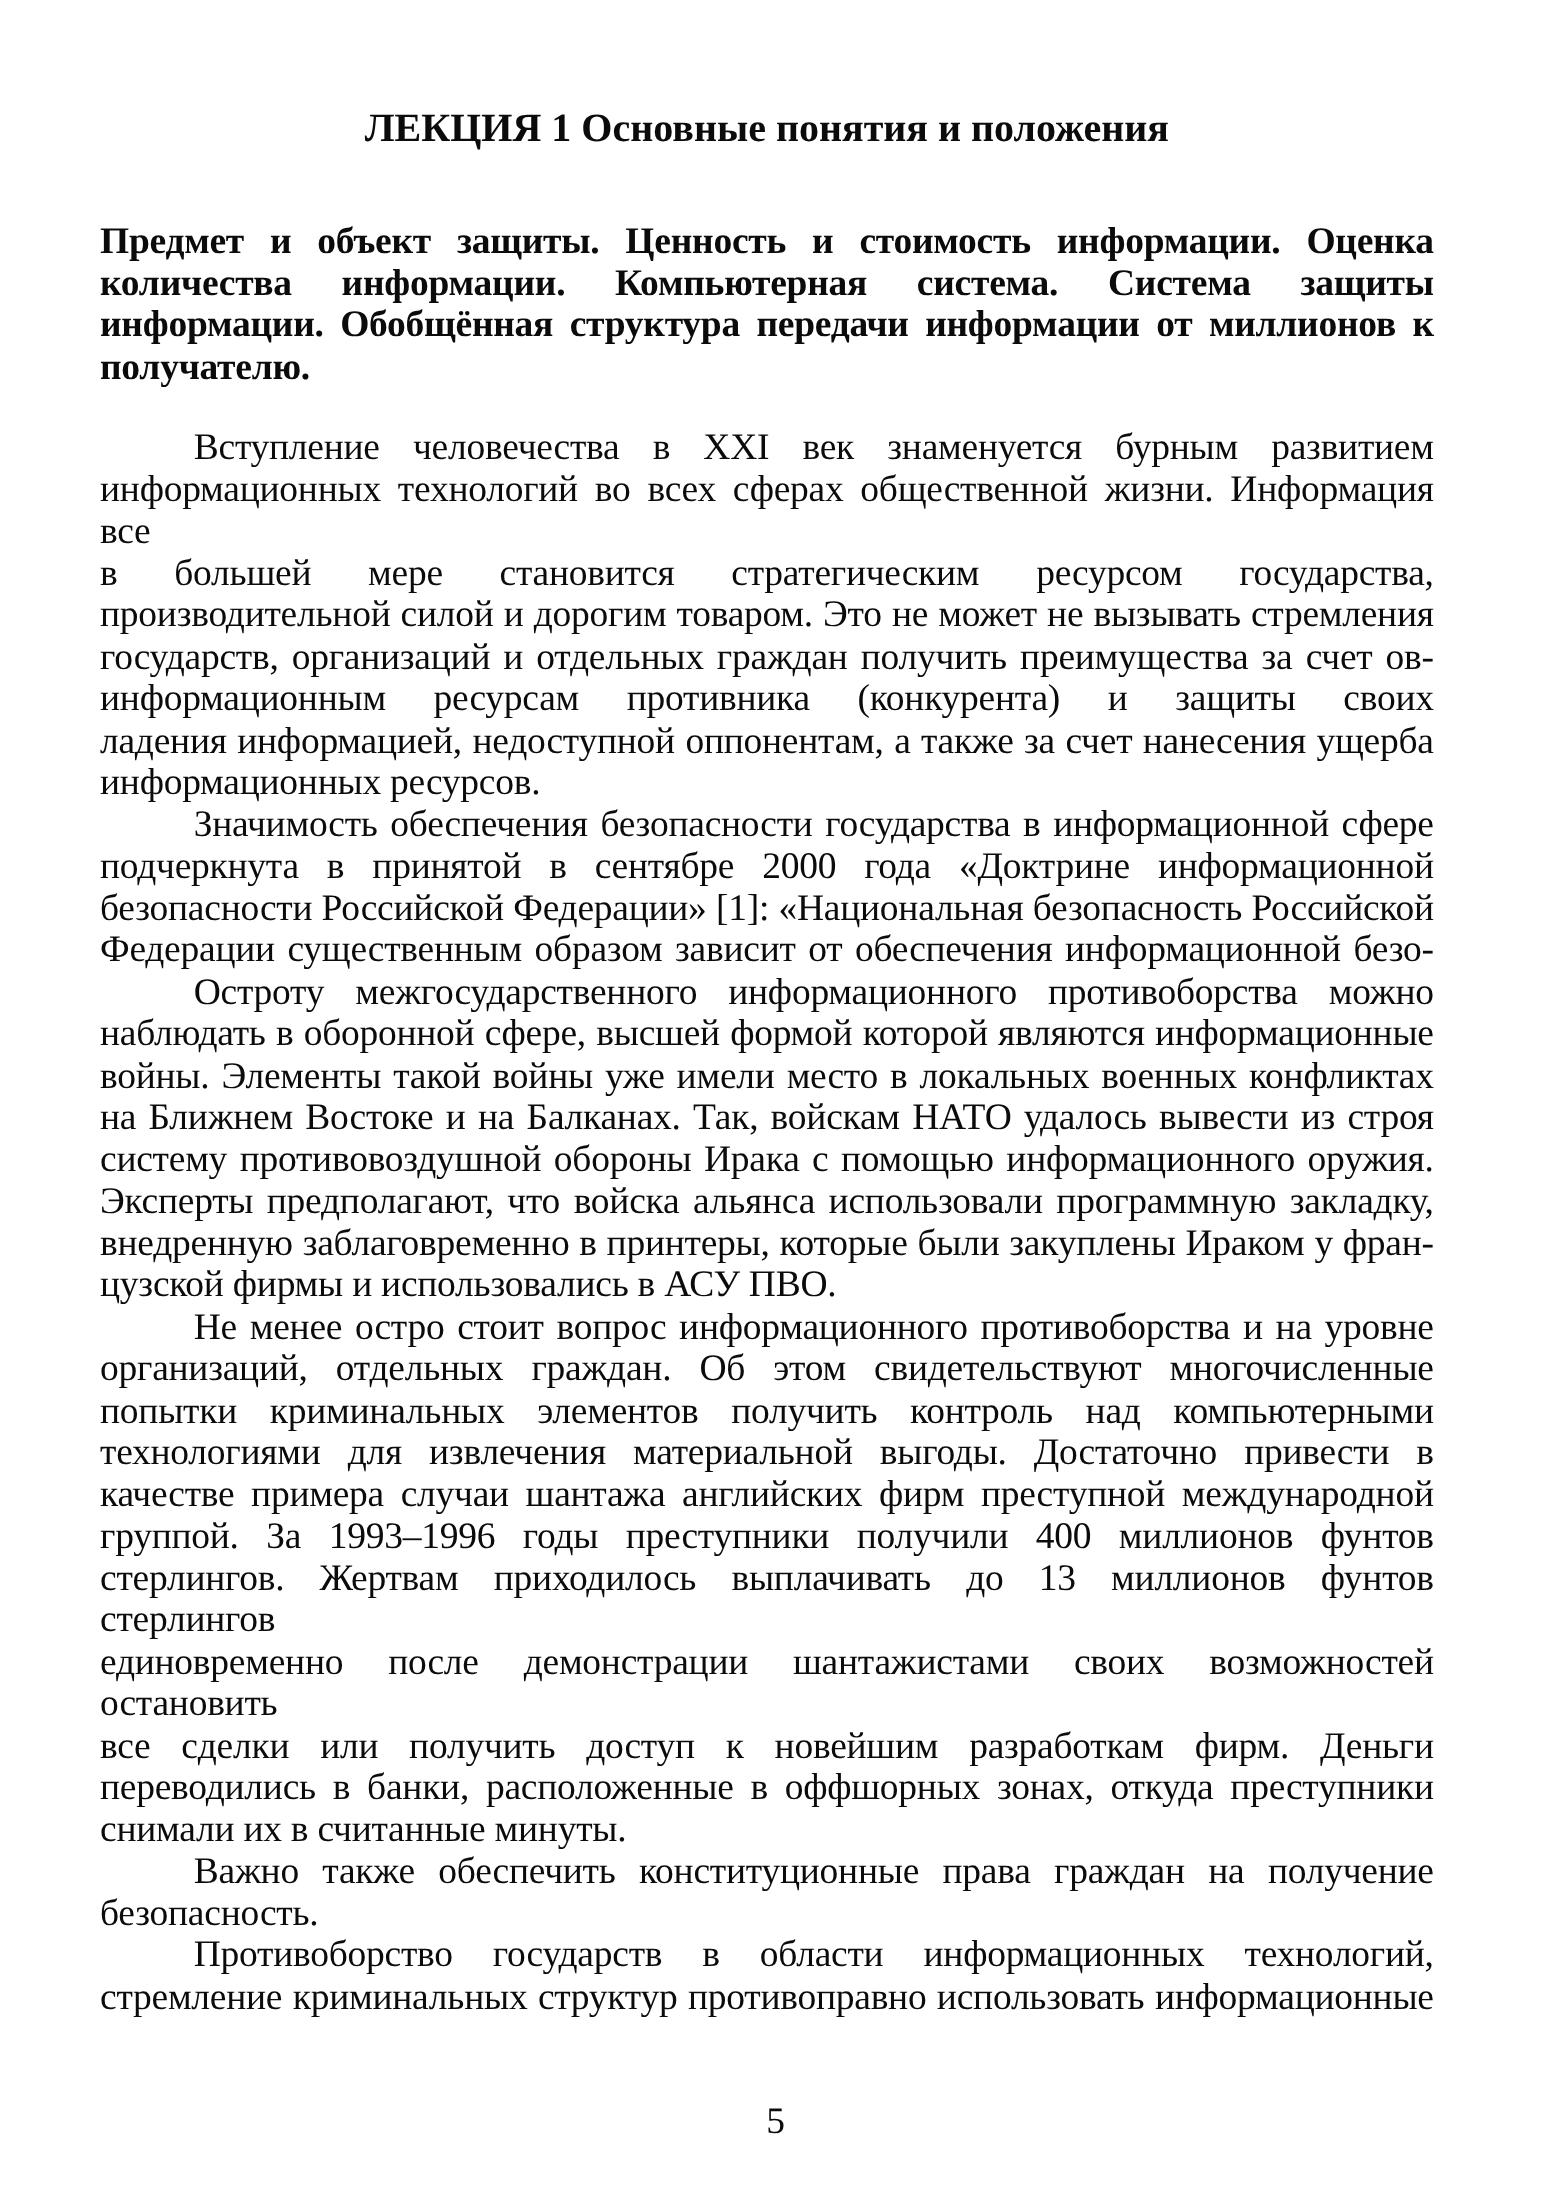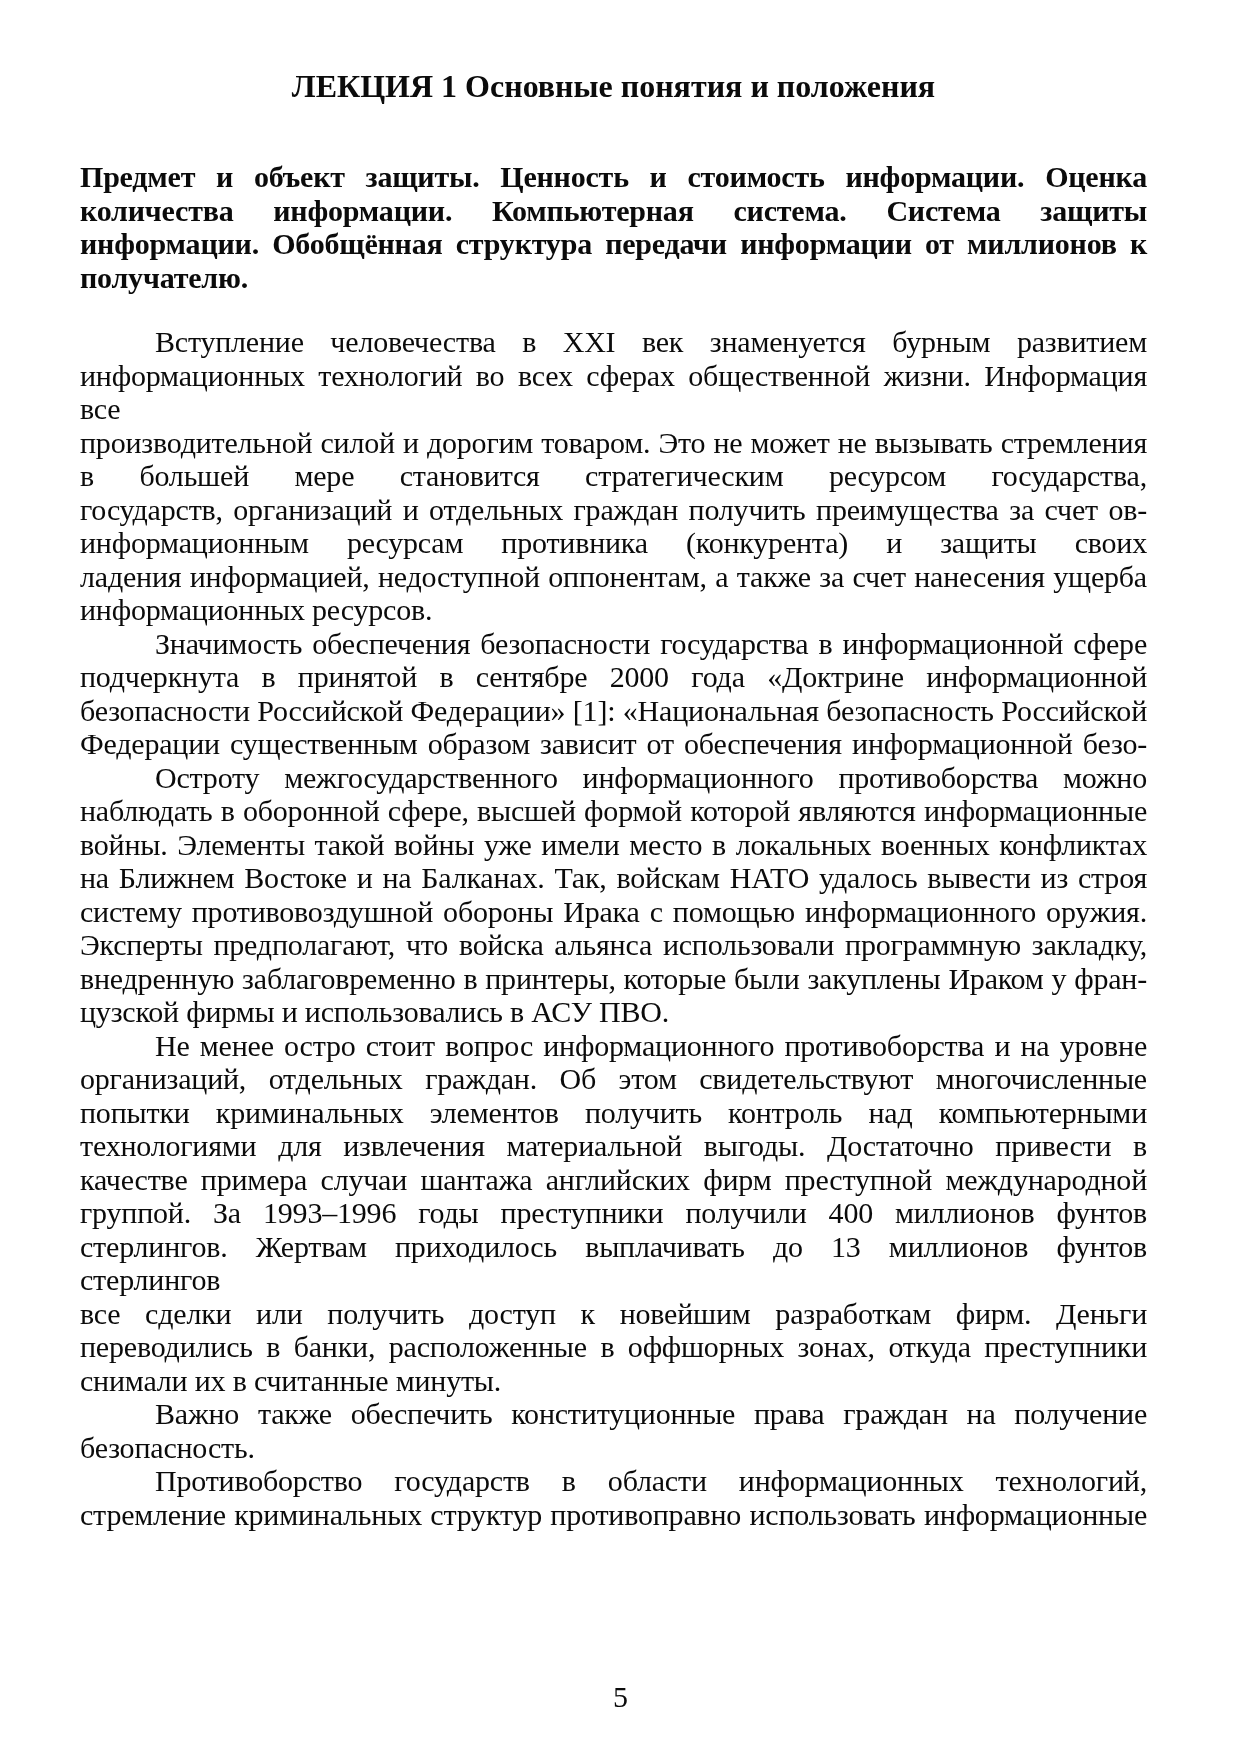--- a/index.html
+++ b/index.html
@@ -13,21 +13,21 @@
     height: 1755px;
     margin: 0 auto;
     background: #ffffff;
     color: #0b0b0b;
     font-family: "Liberation Serif", "DejaVu Serif", serif;
     overflow: hidden;
     box-sizing: border-box;
     padding: 0 94px 0 80px;
   }
   .title {
-    margin: 0;
+    margin: 16px;
     padding-top: 67px;
     font-size: 32px;
     line-height: 38px;
     font-weight: bold;
     text-align: center;
     letter-spacing: 0;
   }
   .abstract {
     margin-top: 55px;
     font-weight: bold;
@@ -72,22 +72,22 @@
   <section class="abstract" id="abstract">
       <div class="line">Предмет и объект защиты. Ценность и стоимость информации. Оценка</div>
       <div class="line">количества информации. Компьютерная система. Система защиты</div>
       <div class="line">информации. Обобщённая структура передачи информации от миллионов к</div>
       <div class="line para-end">получателю.</div>
     </section>
 
   <section class="body-text" id="body-text">
       <div class="line indent">Вступление человечества в XXI век знаменуется бурным развитием</div>
       <div class="line">информационных технологий во всех сферах общественной жизни. Информация все</div>
+      <div class="line">в большей мере становится стратегическим ресурсом государства,</div>
       <div class="line">производительной силой и дорогим товаром. Это не может не вызывать стремления</div>
-      <div class="line">в большей мере становится стратегическим ресурсом государства,</div>
       <div class="line">государств, организаций и отдельных граждан получить преимущества за счет ов-</div>
       <div class="line">информационным ресурсам противника (конкурента) и защиты своих</div>
       <div class="line">ладения информацией, недоступной оппонентам, а также за счет нанесения ущерба</div>
       <div class="line para-end">информационных ресурсов.</div>
       <div class="line indent">Значимость обеспечения безопасности государства в информационной сфере</div>
       <div class="line">подчеркнута в принятой в сентябре 2000 года «Доктрине информационной</div>
       <div class="line">безопасности Российской Федерации» [1]: «Национальная безопасность Российской</div>
       <div class="line">Федерации существенным образом зависит от обеспечения информационной безо-</div>
       <div class="line indent">Остроту межгосударственного информационного противоборства можно</div>
       <div class="line">наблюдать в оборонной сфере, высшей формой которой являются информационные</div>
@@ -97,20 +97,21 @@
       <div class="line">Эксперты предполагают, что войска альянса использовали программную закладку,</div>
       <div class="line">внедренную заблаговременно в принтеры, которые были закуплены Ираком у фран-</div>
       <div class="line para-end">цузской фирмы и использовались в АСУ ПВО.</div>
       <div class="line indent">Не менее остро стоит вопрос информационного противоборства и на уровне</div>
       <div class="line">организаций, отдельных граждан. Об этом свидетельствуют многочисленные</div>
       <div class="line">попытки криминальных элементов получить контроль над компьютерными</div>
       <div class="line">технологиями для извлечения материальной выгоды. Достаточно привести в</div>
       <div class="line">качестве примера случаи шантажа английских фирм преступной международной</div>
       <div class="line">группой. За 1993–1996 годы преступники получили 400 миллионов фунтов</div>
       <div class="line">стерлингов. Жертвам приходилось выплачивать до 13 миллионов фунтов стерлингов</div>
+      <div class="line">единовременно после демонстрации шантажистами своих возможностей остановить</div>
       <div class="line">все сделки или получить доступ к новейшим разработкам фирм. Деньги</div>
       <div class="line">переводились в банки, расположенные в оффшорных зонах, откуда преступники</div>
       <div class="line para-end">снимали их в считанные минуты.</div>
       <div class="line indent">Важно также обеспечить конституционные права граждан на получение</div>
       <div class="line para-end">безопасность.</div>
       <div class="line indent">Противоборство государств в области информационных технологий,</div>
       <div class="line">стремление криминальных структур противоправно использовать информационные</div>
     </section>
 
   <div class="pagenum">5</div>

